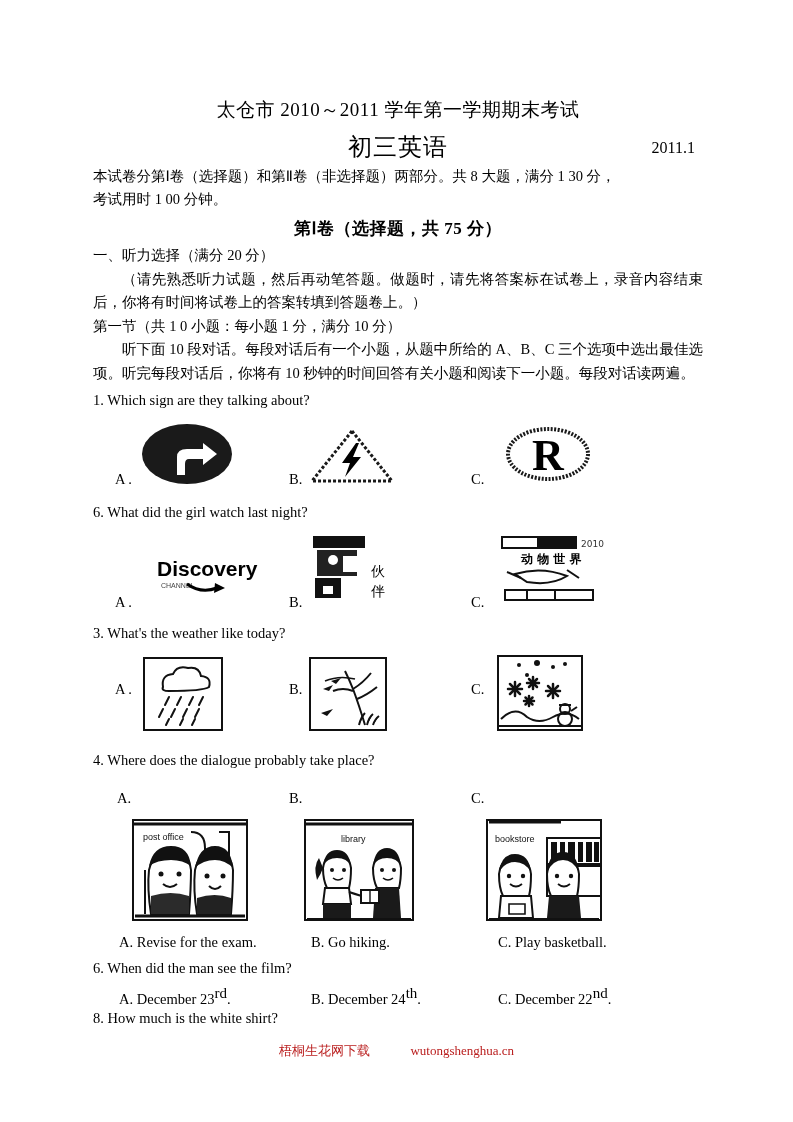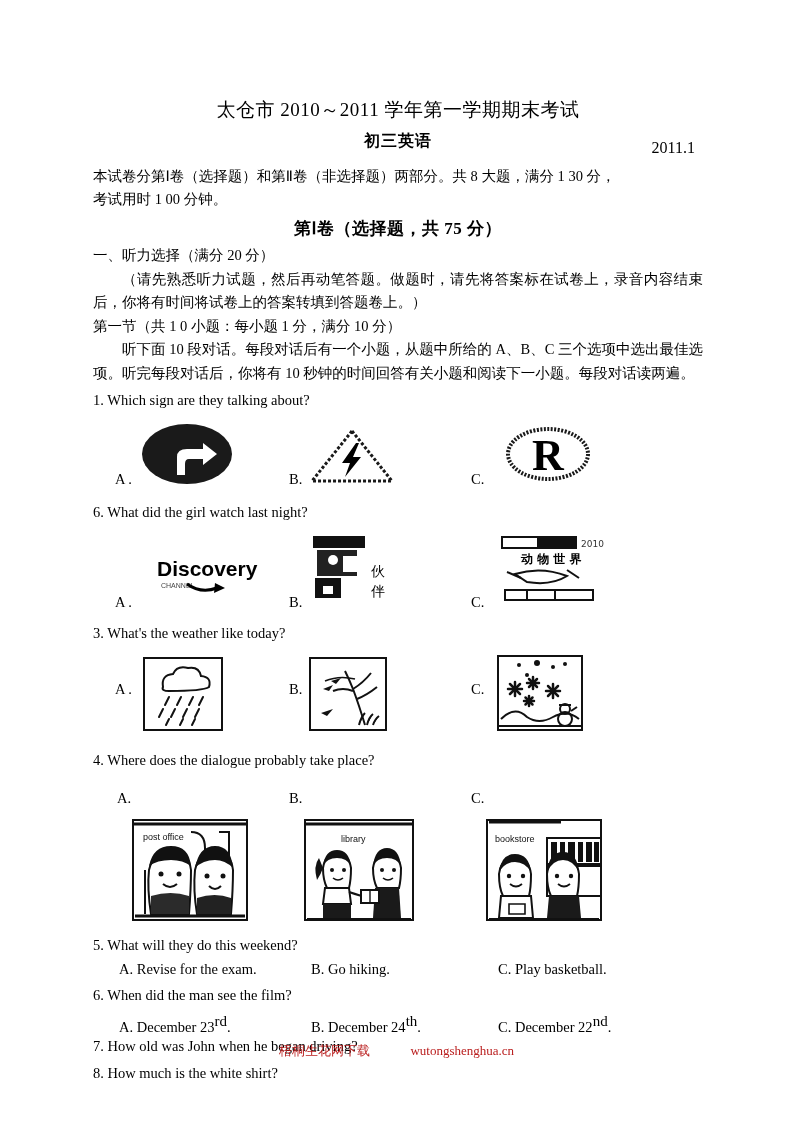--- a/index.html
+++ b/index.html
@@ -38,22 +38,22 @@
   }
   .subtitle-row {
     position: relative;
     height: 34px;
     margin-top: 6px;
   }
   .doc-subtitle {
     position: absolute;
     left: 0; right: 0;
     text-align: center;
-    font-size: 16px;
-    font-weight: bold;
+    font-size: 24px;
+    font-weight: normal;
     letter-spacing: 1px;
   }
   .doc-date {
     position: absolute;
     right: 8px;
     top: 8px;
     font-size: 16px;
   }
   .section-head {
     text-align: center;
@@ -387,35 +387,33 @@
           <path d="M62 60 Q64 40 78 40 Q92 40 94 60 Q88 48 78 48 Q68 48 62 60 Z" fill="#111111"></path>
           <circle cx="72" cy="64" r="2.2" fill="#111111"></circle>
             <circle cx="86" cy="64" r="2.2" fill="#111111"></circle>
           <path d="M73 72 Q79 77 85 72" fill="none" stroke="#111111" stroke-width="1.8"></path>
           <path d="M64 84 L94 84 L96 106 L62 106 Z" fill="#1a1a1a"></path>
           <line x1="4" y1="107" x2="114" y2="107" stroke="#111111" stroke-width="2"></line>
         </svg>
       </div>
     </div>
 
-    <div class="q-line">5. What will they do this weekend?</div>
     <div class="opt-row">
       <span class="opt a">A. Revise for the exam.</span>
       <span class="opt b">B. Go hiking.</span>
       <span class="opt c">C. Play basketball.</span>
     </div>
 
     <div class="q-line">6. When did the man see the film?</div>
     <div class="opt-row">
       <span class="opt a"><span>A. December 23</span><sup>rd</sup><span>.</span></span>
       <span class="opt b"><span>B. December 24</span><sup>th</sup><span>.</span></span>
       <span class="opt c"><span>C. December 22</span><sup>nd</sup><span>.</span></span>
     </div>
 
-    <div class="q-line">7. How old was John when he began driving?</div>
 
     <div class="q-line">8. How much is the white shirt?</div>
 
   </div>
 
   <div class="footer">
     <span>梧桐生花网下载</span>
     <span class="fsp"></span>
     <span>wutongshenghua.cn</span>
   </div>

